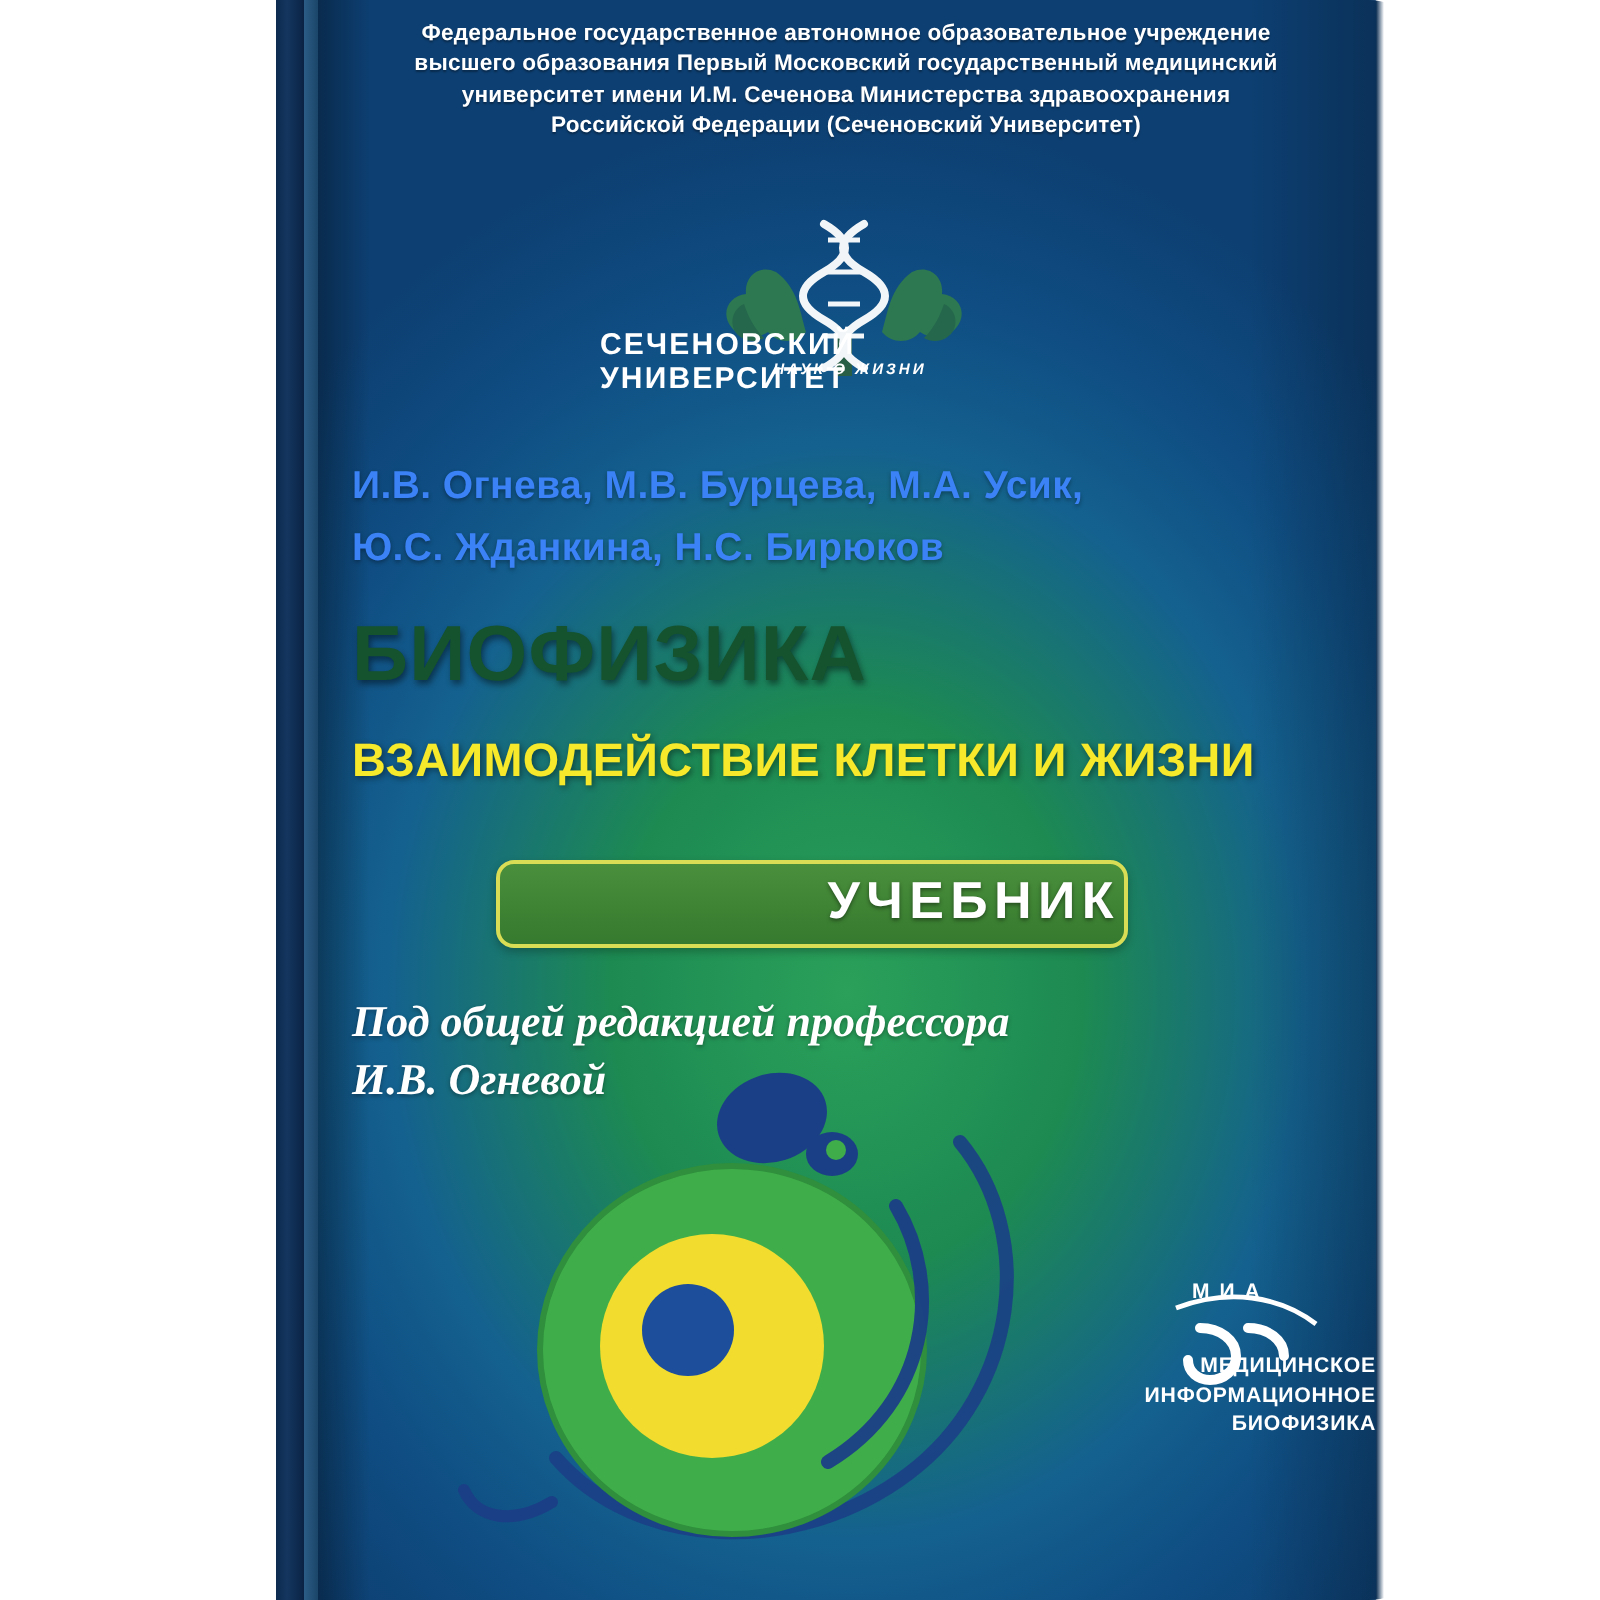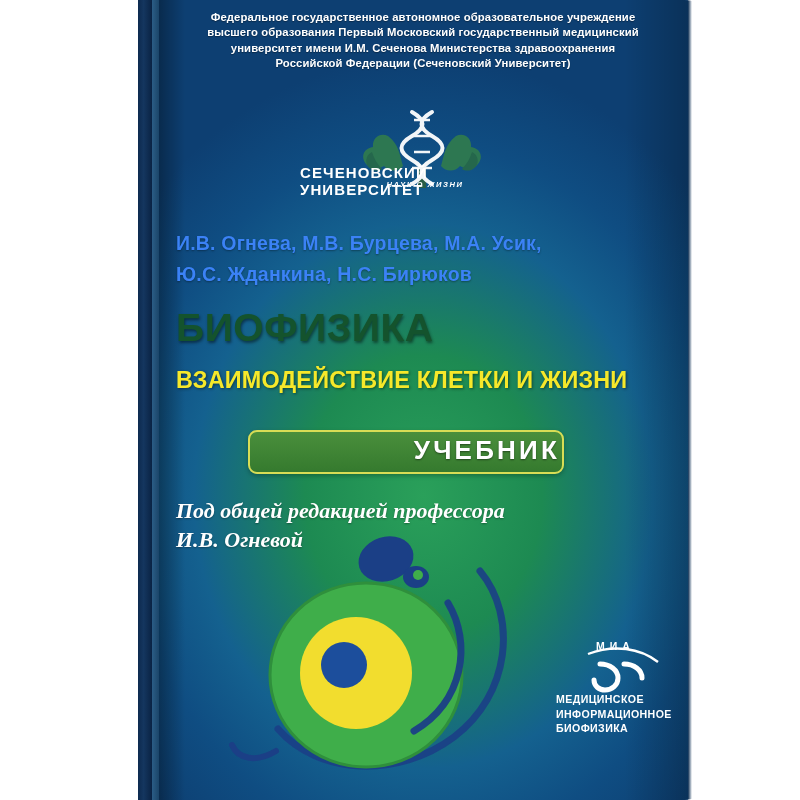--- a/index.html
+++ b/index.html
@@ -215,23 +215,23 @@
     left: 596px;
     top: 640px;
     color: #ffffff;
     font-size: 10.5px;
     font-weight: bold;
     letter-spacing: 5px;
   }
   .pub-name {
     position: absolute;
     left: 556px;
-    top: 692px;
+    top: 676px;
     width: 132px;
-    text-align: left;
+    text-align: right;
     color: #ffffff;
     font-size: 10.6px;
     font-weight: bold;
     line-height: 14.6px;
     letter-spacing: 0.4px;
   }
 </style>
 </head>
 <body>
 

